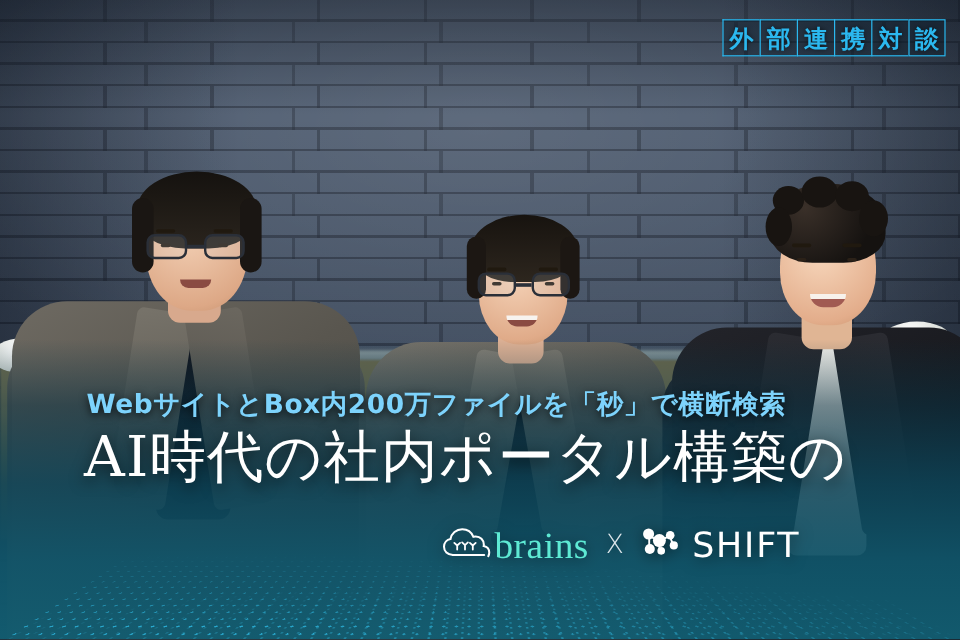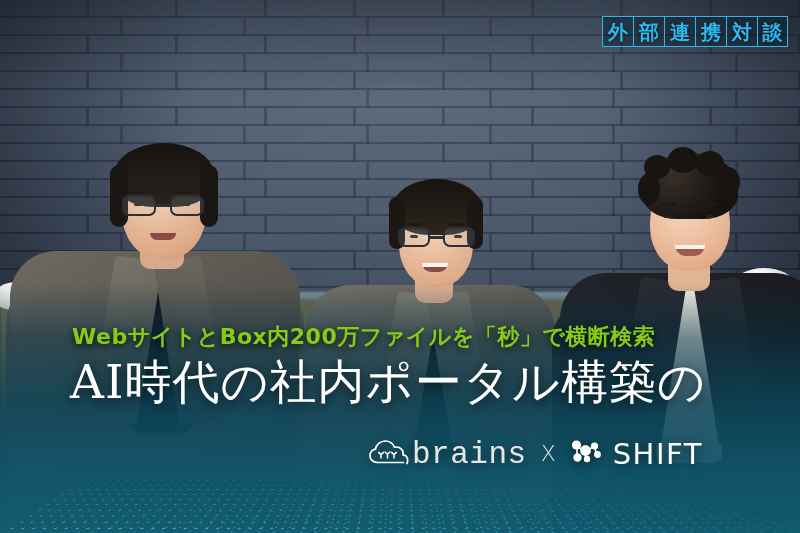--- a/index.html
+++ b/index.html
@@ -215,21 +215,21 @@
     border:1.5px solid #2bb8ef;
     border-right:none;
     background:rgba(10,28,42,.42);
     text-shadow:0 0 4px rgba(0,0,0,.6);
   }
   .badge-cell:last-child{border-right:1.5px solid #2bb8ef;}
 
   
   .sub{
     position:absolute;left:72px;top:322px;
-    color:#84cc16;
+    color:#7dd3fc;
     font-family:"DejaVu Sans", sans-serif;
     font-size:22px;font-weight:700;letter-spacing:.5px;
     text-shadow:0 2px 7px rgba(0,0,0,.75);
     white-space:nowrap;
   }
   .title{
     position:absolute;left:70px;top:352px;
     color:#ffffff;
     font-family:"DejaVu Serif", "Liberation Serif", serif;
     font-weight:400;
@@ -241,21 +241,21 @@
   .title .l2{display:block;}
 
   
   .logos{
     position:absolute;left:368px;top:437px;
     display:flex;align-items:center;gap:14px;
     filter:drop-shadow(0 2px 6px rgba(0,0,0,.55));
   }
   .logo-brains{display:flex;align-items:center;gap:2px;}
   .brains-word{
-    color:#e5e5e5;font-family:Liberation Mono, monospace;
+    color:#5eead4;font-family:Liberation Serif, serif;
     font-size:31px;font-weight:300;letter-spacing:.5px;line-height:1;
   }
   .x-mark{
     color:#e8eef2;font-family:"DejaVu Sans", sans-serif;
     font-size:22px;font-weight:300;line-height:1;opacity:.95;
   }
   .logo-shift{display:flex;align-items:center;gap:9px;}
   .shift-word{
     color:#fff;font-family:"DejaVu Sans", sans-serif;
     font-size:29px;font-weight:400;letter-spacing:1.5px;line-height:1;

